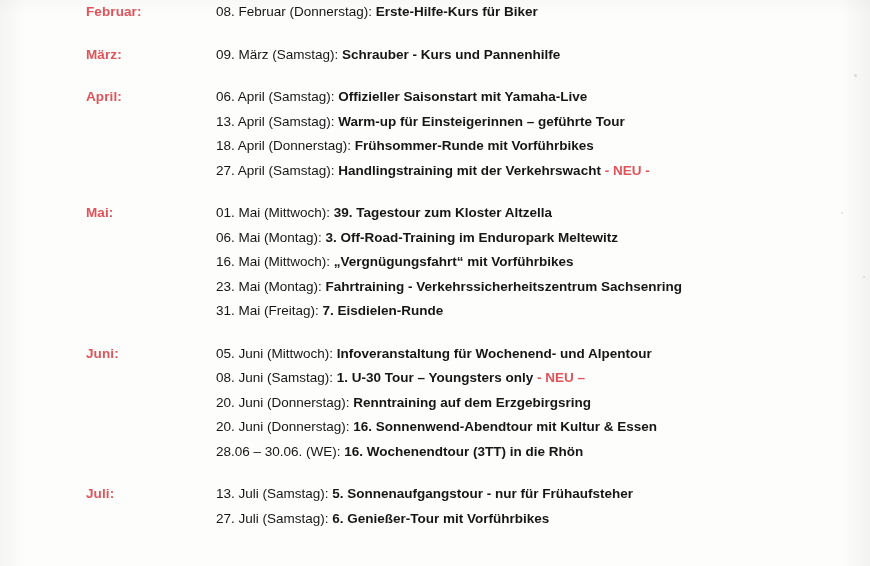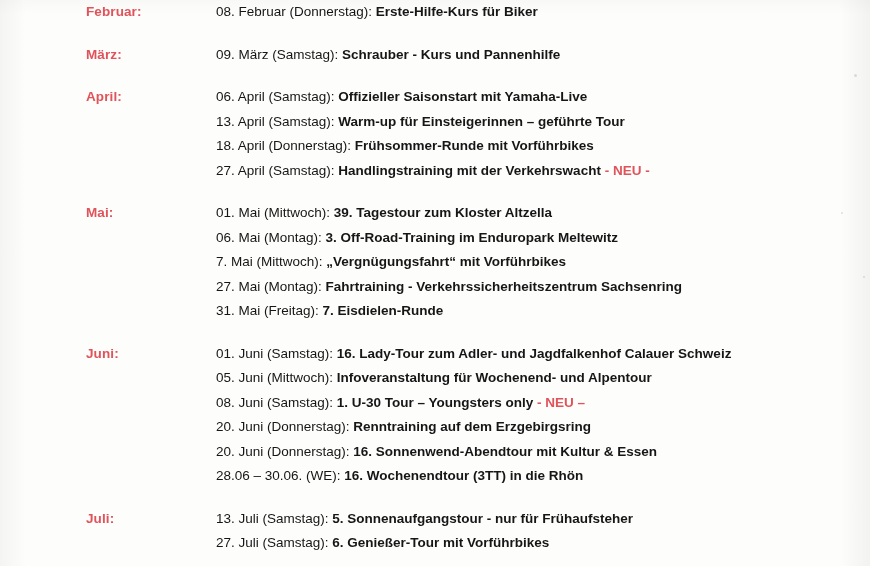--- a/index.html
+++ b/index.html
@@ -122,30 +122,29 @@
           <div class="entry"><span class="date">18. April (Donnerstag): </span><span class="title">Frühsommer-Runde mit Vorführbikes</span></div>
           <div class="entry"><span class="date">27. April (Samstag): </span><span class="title">Handlingstraining mit der Verkehrswacht</span><span class="neu"> - NEU -</span></div>
         </div>
       </div>
       <div class="gap"></div>
       <div class="month-block">
         <div class="month-label">Mai:</div>
         <div class="entries">
           <div class="entry"><span class="date">01. Mai (Mittwoch): </span><span class="title">39. Tagestour zum Kloster Altzella</span></div>
           <div class="entry"><span class="date">06. Mai (Montag): </span><span class="title">3. Off-Road-Training im Enduropark Meltewitz</span></div>
-          <div class="entry"><span class="date">7. Mai (Mittwoch): </span><span class="title">„Vergnügungsfahrt“ mit Vorführbikes</span></div>
-          <div class="entry"><span class="date">27. Mai (Montag): </span><span class="title">Fahrtraining - Verkehrssicherheitszentrum Sachsenring</span></div>
+          <div class="entry"><span class="date">16. Mai (Mittwoch): </span><span class="title">„Vergnügungsfahrt“ mit Vorführbikes</span></div>
+          <div class="entry"><span class="date">23. Mai (Montag): </span><span class="title">Fahrtraining - Verkehrssicherheitszentrum Sachsenring</span></div>
           <div class="entry"><span class="date">31. Mai (Freitag): </span><span class="title">7. Eisdielen-Runde</span></div>
         </div>
       </div>
       <div class="gap"></div>
       <div class="month-block">
         <div class="month-label">Juni:</div>
         <div class="entries">
-          <div class="entry"><span class="date">01. Juni (Samstag): </span><span class="title">16. Lady-Tour zum Adler- und Jagdfalkenhof Calauer Schweiz</span></div>
           <div class="entry"><span class="date">05. Juni (Mittwoch): </span><span class="title">Infoveranstaltung für Wochenend- und Alpentour</span></div>
           <div class="entry"><span class="date">08. Juni (Samstag): </span><span class="title">1. U-30 Tour – Youngsters only</span><span class="neu"> - NEU –</span></div>
           <div class="entry"><span class="date">20. Juni (Donnerstag): </span><span class="title">Renntraining auf dem Erzgebirgsring</span></div>
           <div class="entry"><span class="date">20. Juni (Donnerstag): </span><span class="title">16. Sonnenwend-Abendtour mit Kultur &amp; Essen</span></div>
           <div class="entry"><span class="date">28.06 – 30.06. (WE): </span><span class="title">16. Wochenendtour (3TT) in die Rhön</span></div>
         </div>
       </div>
       <div class="gap"></div>
       <div class="month-block">
         <div class="month-label">Juli:</div>

